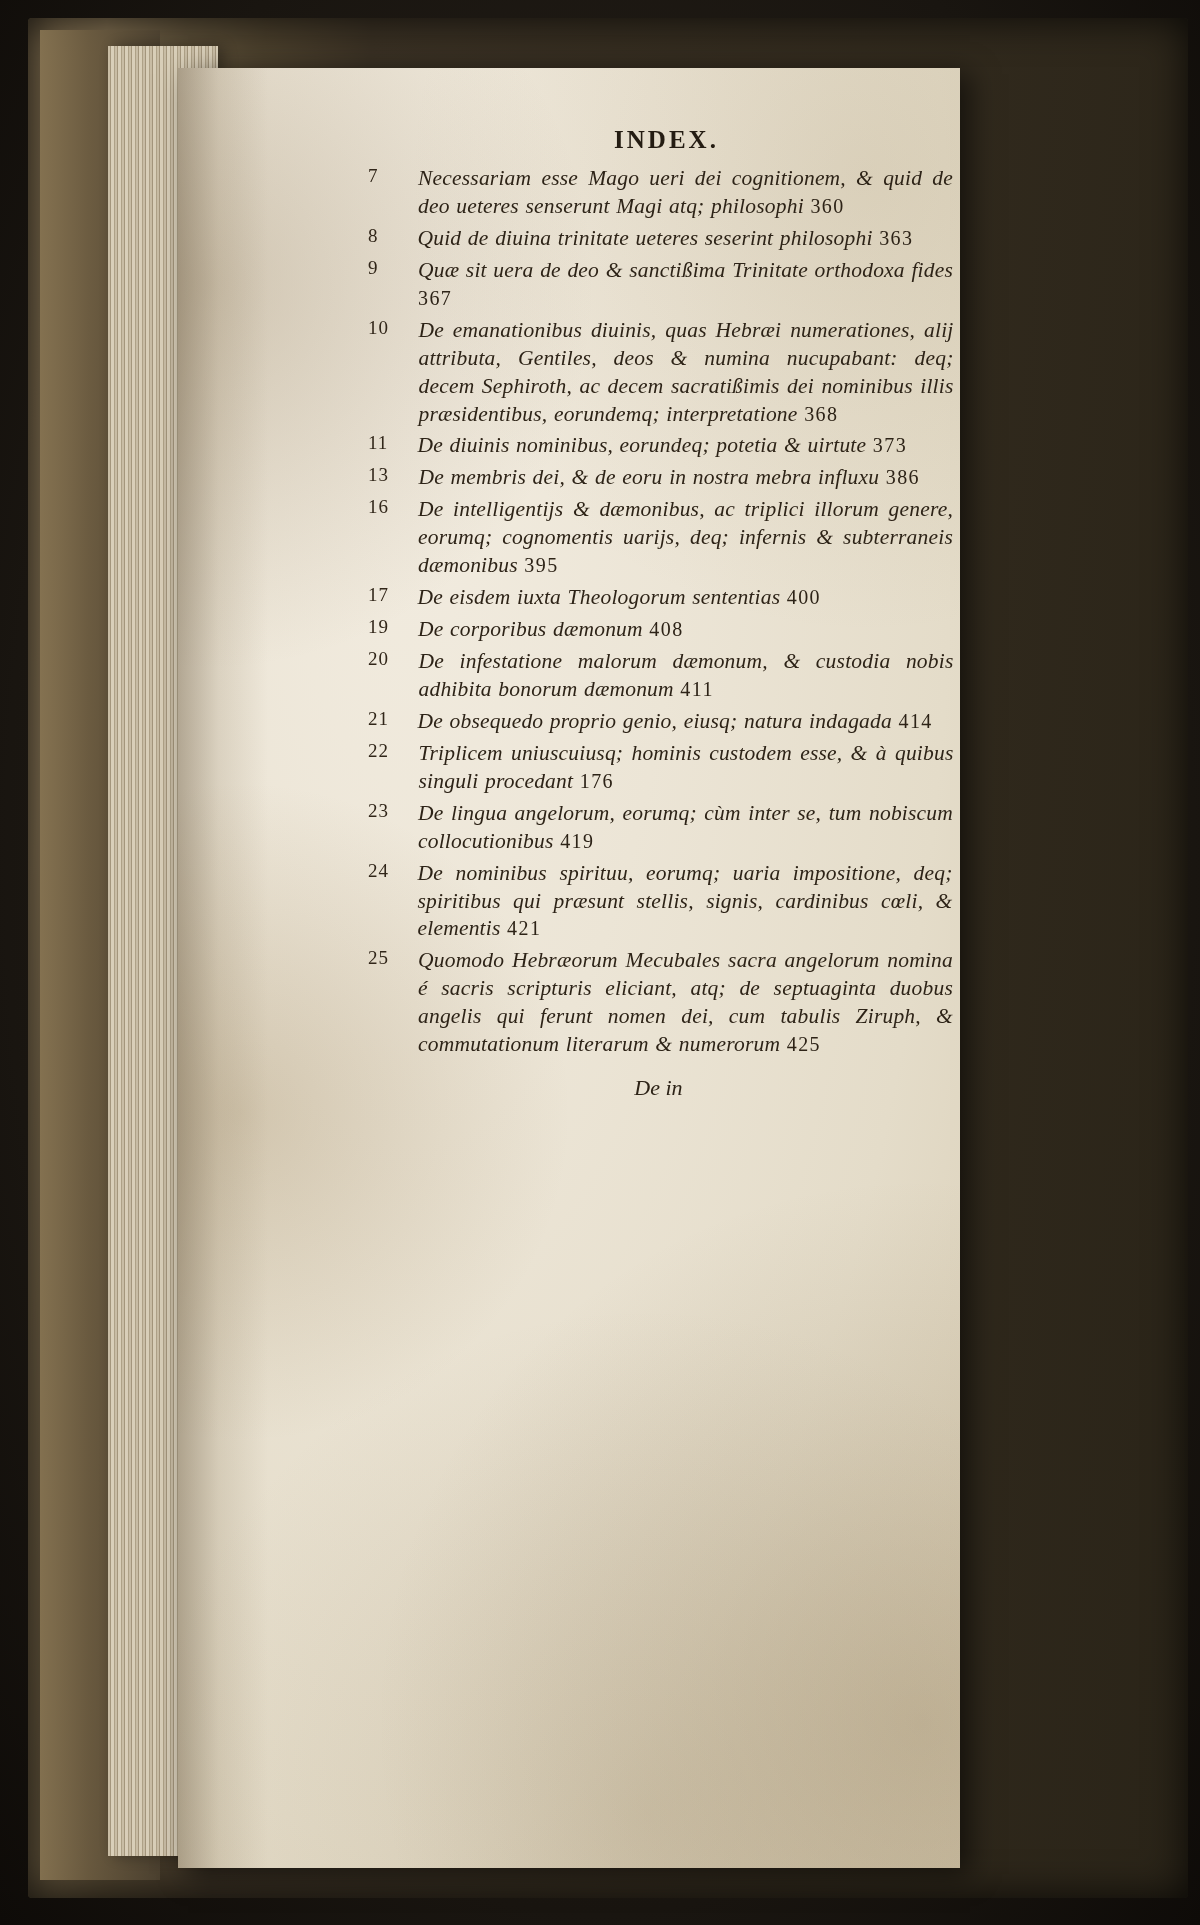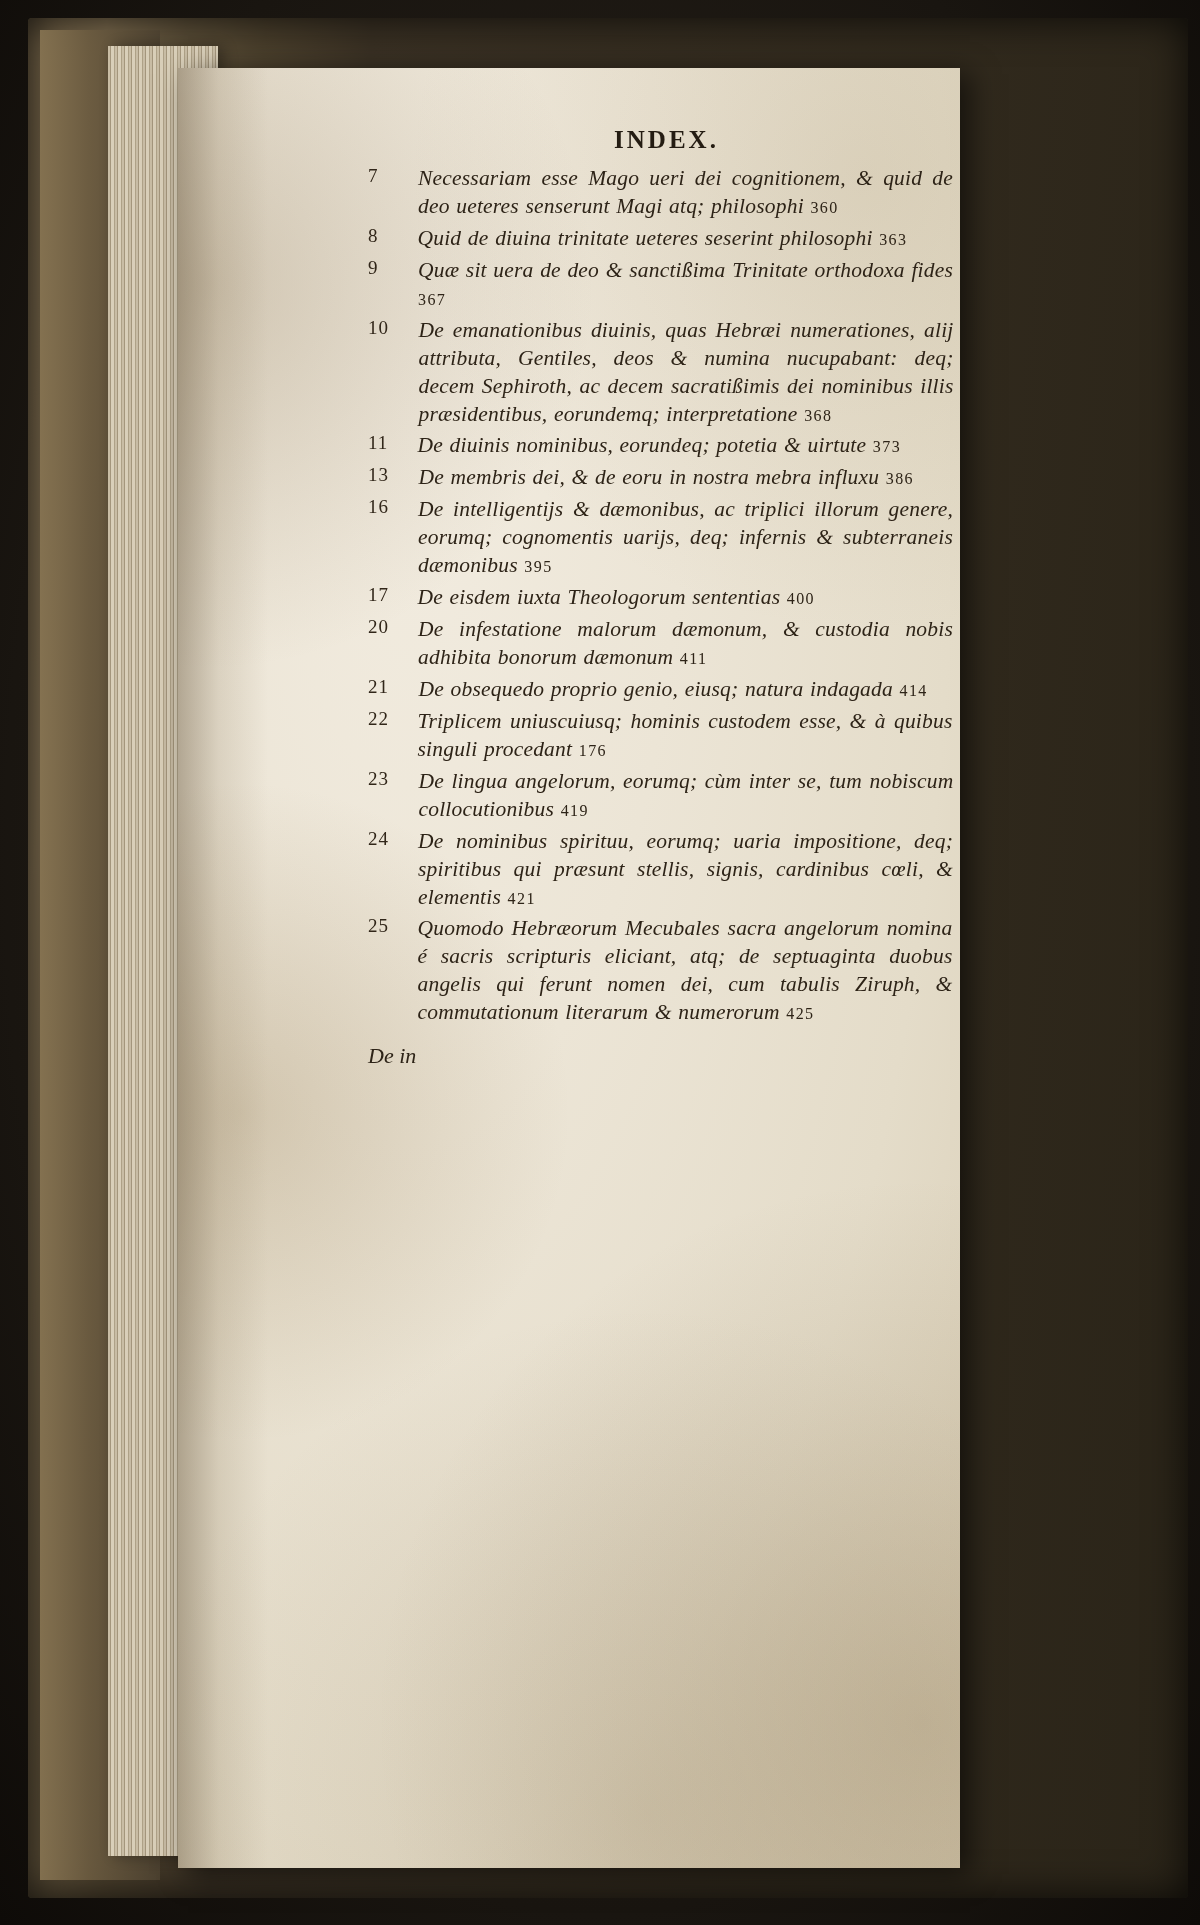--- a/index.html
+++ b/index.html
@@ -136,26 +136,26 @@
     font-style: italic;
     font-size: 21.5px;
     line-height: 1.30;
     color: #2d2317;
     text-align: justify;
     word-spacing: 1px;
     letter-spacing: 0.2px;
   }
   .pg {
     font-style: normal;
-    font-size: 16px;
+    font-size: 20px;
     letter-spacing: 1.4px;
     white-space: nowrap;
   }
   .tail {
-    text-align: left;
+    text-align: center;
     font-size: 22px;
     font-style: italic;
     margin-top: 16px;
     margin-right: 4px;
     color: #2d2317;
   }
 
   
   .entry:nth-child(odd) .txt { transform: translateX(0.5px); }
   .entry:nth-child(3n) .txt  { transform: translateX(-0.5px); }
@@ -227,20 +227,26 @@
       </div>
 
       <div class="entry">
         <span class="num">17</span>
         <span class="txt"><span>De eisdem iuxta Theologorum sententias</span>
           <span class="pg">400</span>
         </span>
       </div>
 
 
+      <div class="entry">
+        <span class="num">19</span>
+        <span class="txt"><span>De corporibus dæmonum</span>
+          <span class="pg">408</span>
+        </span>
+      </div>
 
       <div class="entry">
         <span class="num">20</span>
         <span class="txt"><span>De infestatione malorum dæmonum, &amp; custodia nobis adhibita bonorum dæmonum</span>
           <span class="pg">411</span>
         </span>
       </div>
 
       <div class="entry">
         <span class="num">21</span>

